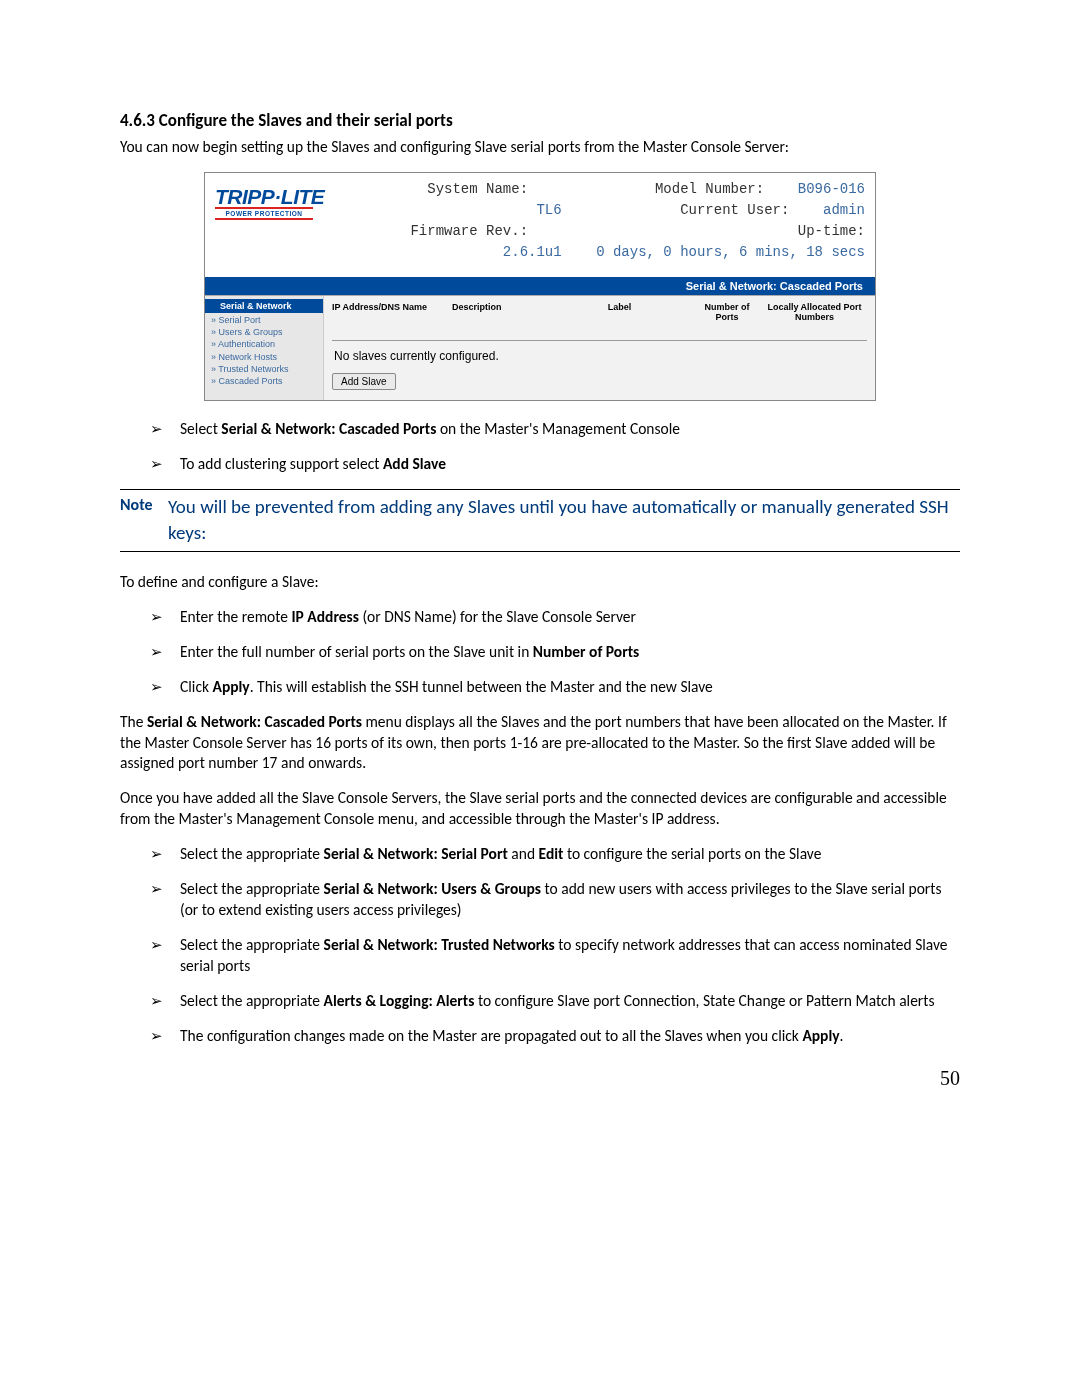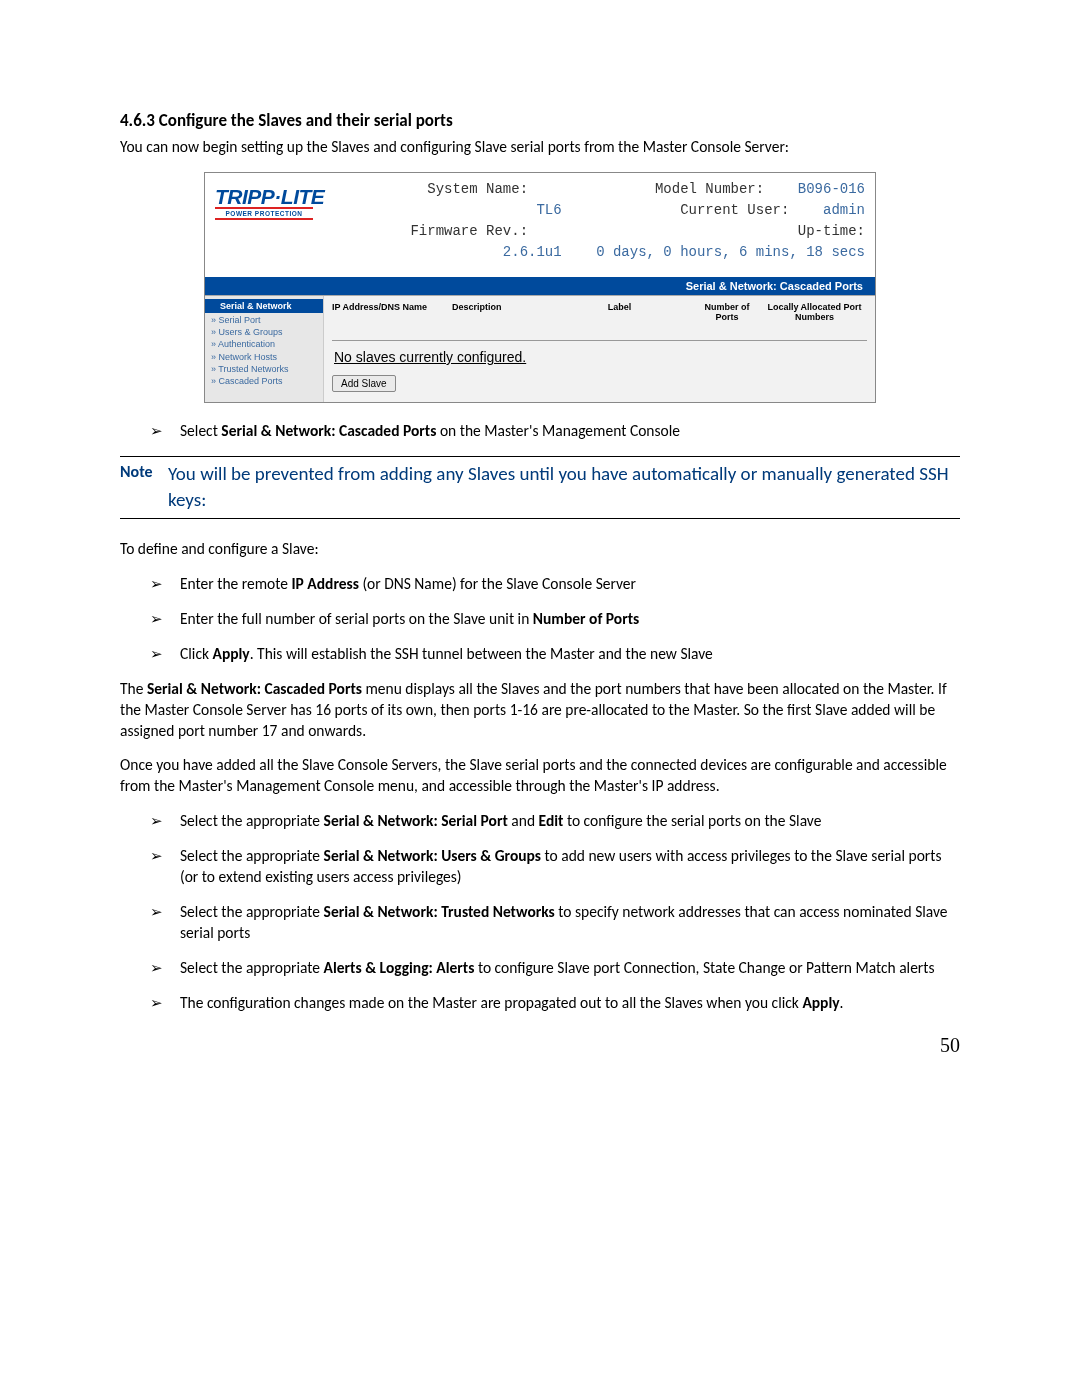--- a/index.html
+++ b/index.html
@@ -179,24 +179,23 @@
     color: #000;
     border-bottom: 1px solid #999;
     padding-bottom: 18px;
   }
   .c-ip { flex: 0 0 120px; }
   .c-desc { flex: 0 0 95px; }
   .c-label { flex: 1; text-align: center; }
   .c-num { flex: 0 0 70px; text-align: center; }
   .c-alloc { flex: 0 0 105px; text-align: center; }
   .ss-msg {
-    font-size: 14px;
+    font-size: 12px;
     color: #000;
     padding: 8px 0 8px 2px;
-    text-decoration: underline;
   }
   .ss-btn {
     font-size: 10px;
     font-family: Arial, sans-serif;
     background: #eaeaea;
     border: 1px solid #888;
     padding: 2px 8px;
     border-radius: 2px;
   }
 </style>
@@ -245,20 +244,21 @@
           <div class="c-alloc">Locally Allocated Port Numbers</div>
         </div>
         <div class="ss-msg">No slaves currently configured.</div>
         <button class="ss-btn">Add Slave</button>
       </div>
     </div>
   </div>
 
   <ul class="arrow">
     <li>Select <span class="bold">Serial &amp; Network: Cascaded Ports</span> on the Master's Management Console</li>
+    <li>To add clustering support select <span class="bold">Add Slave</span></li>
   </ul>
 
   <hr class="rule">
   <div class="note-row">
     <div class="note-label">Note</div>
     <div class="note-body">You will be prevented from adding any Slaves until you have automatically or manually generated SSH keys:</div>
   </div>
   <hr class="rule">
 
   <p style="margin-top:20px">To define and configure a Slave:</p>

